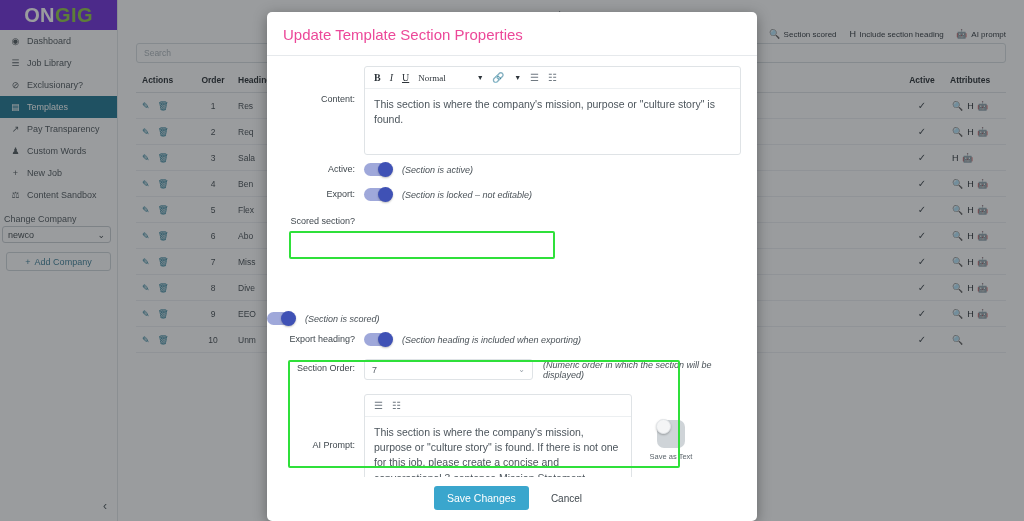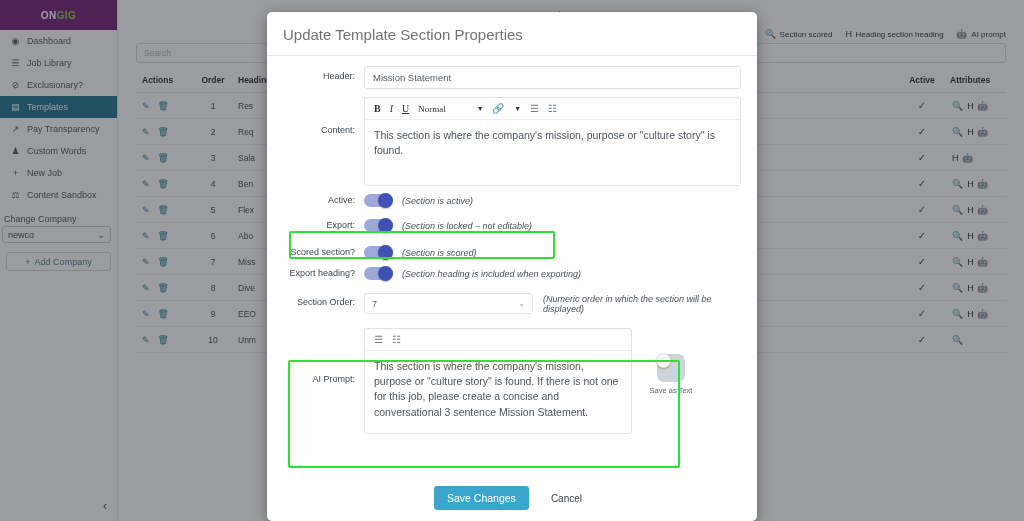--- a/index.html
+++ b/index.html
@@ -15,23 +15,23 @@
   
   .bg-page { position: absolute; inset: 0; display: flex; }
 
   .sidebar {
     width: 118px; height: 521px; background: #ffffff;
     display: flex; flex-direction: column;
     border-right: 1px solid #e3e6e8;
     flex: 0 0 118px;
   }
   .brand {
-    height: 30px; background: #701a75; color: #fff;
+    height: 30px; background: #6d28d9; color: #fff;
     display: flex; align-items: center; justify-content: center;
-    font-size: 10px; font-weight: bold; letter-spacing: .4px;
+    font-size: 20px; font-weight: bold; letter-spacing: .4px;
   }
   .brand .on { color: #ffffff; }
   .brand .gig { color: #8dc63f; }
   .sidebar-section-title {
     font-size: 7.5px; font-weight: bold; color: #4a5257;
     letter-spacing: .7px; padding: 10px 0 6px 10px;
   }
   .nav-item {
     display: flex; align-items: center; gap: 6px;
     padding: 6px 8px 6px 10px; font-size: 9px; color: #4b5358;
@@ -103,21 +103,21 @@
   
   .modal {
     position: absolute; left: 267px; top: 12px; width: 490px; height: 509px;
     background: #ffffff; border-radius: 5px;
     box-shadow: 0 3px 14px rgba(0,0,0,.35);
     display: flex; flex-direction: column; overflow: hidden;
   }
   .modal-header {
     padding: 14px 16px 12px 16px; border-bottom: 1px solid #e6e9ec;
   }
-  .modal-title { font-size: 15px; color: #737373; font-weight: normal; }
+  .modal-title { font-size: 15px; color: #ec4899; font-weight: normal; }
   .modal-body { flex: 1; padding: 10px 16px 0 0; overflow: hidden; }
 
   .frow { display: flex; align-items: flex-start; margin-bottom: 8px; }
   .flabel {
     width: 97px; flex: 0 0 97px; text-align: right; padding-right: 9px;
     font-size: 9px; color: #3f474d; padding-top: 5px;
   }
   .fctl { flex: 1; }
 
   .txt-input {
@@ -261,21 +261,21 @@
         <span class="user">Heather Fenty ▾</span>
       </div>
 
       <div class="legend-row">
         <span class="li">
           <span class="gl">🔍</span>
           <span>Section scored</span>
         </span>
         <span class="li">
           <span class="gl">H</span>
-          <span>Heading section heading</span>
+          <span>Include section heading</span>
         </span>
         <span class="li">
           <span class="gl">🤖</span>
           <span>AI prompt</span>
         </span>
       </div>
 
       <div class="table-wrap">
         <div class="search-box">
           <span>Search</span>
@@ -380,28 +380,20 @@
 
   <div class="overlay"></div>
 
   <div class="modal">
     <div class="modal-header">
       <div class="modal-title">Update Template Section Properties</div>
     </div>
 
     <div class="modal-body">
 
-      <div class="frow">
-        <div class="flabel">Header:</div>
-        <div class="fctl">
-          <div class="txt-input">
-            <span>Mission Statement</span>
-          </div>
-        </div>
-      </div>
 
       <div class="frow">
         <div class="flabel" style="padding-top:28px;">Content:</div>
         <div class="fctl">
           <div class="editor">
             <div class="editor-toolbar">
               <span class="tb-b">B</span>
               <span class="tb-i">I</span>
               <span class="tb-u">U</span>
               <span class="tb-normal">Normal</span>
@@ -429,21 +421,21 @@
       <div class="frow" style="margin-top:12px;margin-bottom:14px;">
         <div class="flabel" style="padding-top:1px;">Export:</div>
         <div class="fctl switch-row">
           <div class="toggle">
               <div class="knob"></div>
             </div>
           <span class="hint">(Section is locked – not editable)</span>
         </div>
       </div>
 
-      <div class="frow" style="">
+      <div class="frow" style="flex-direction:column;">
         <div class="flabel" style="padding-top:1px;">Scored section?</div>
         <div class="fctl switch-row">
           <div class="toggle">
               <div class="knob"></div>
             </div>
           <span class="hint">(Section is scored)</span>
         </div>
       </div>
 
       <div class="frow" style="margin-bottom:13px;">

